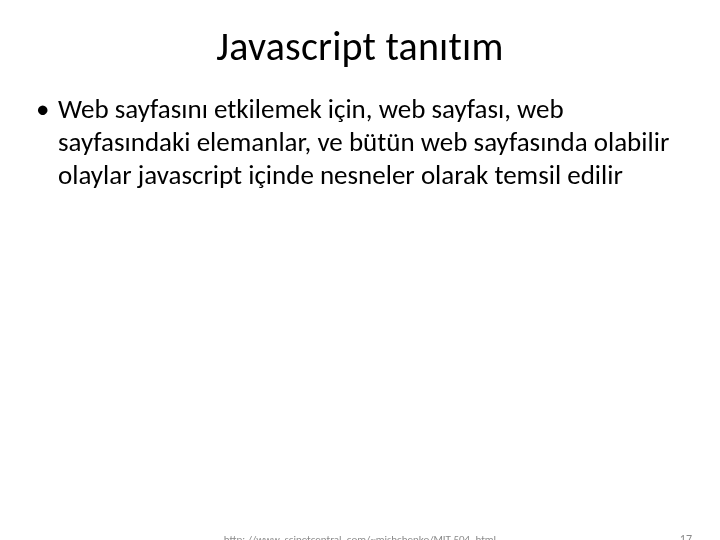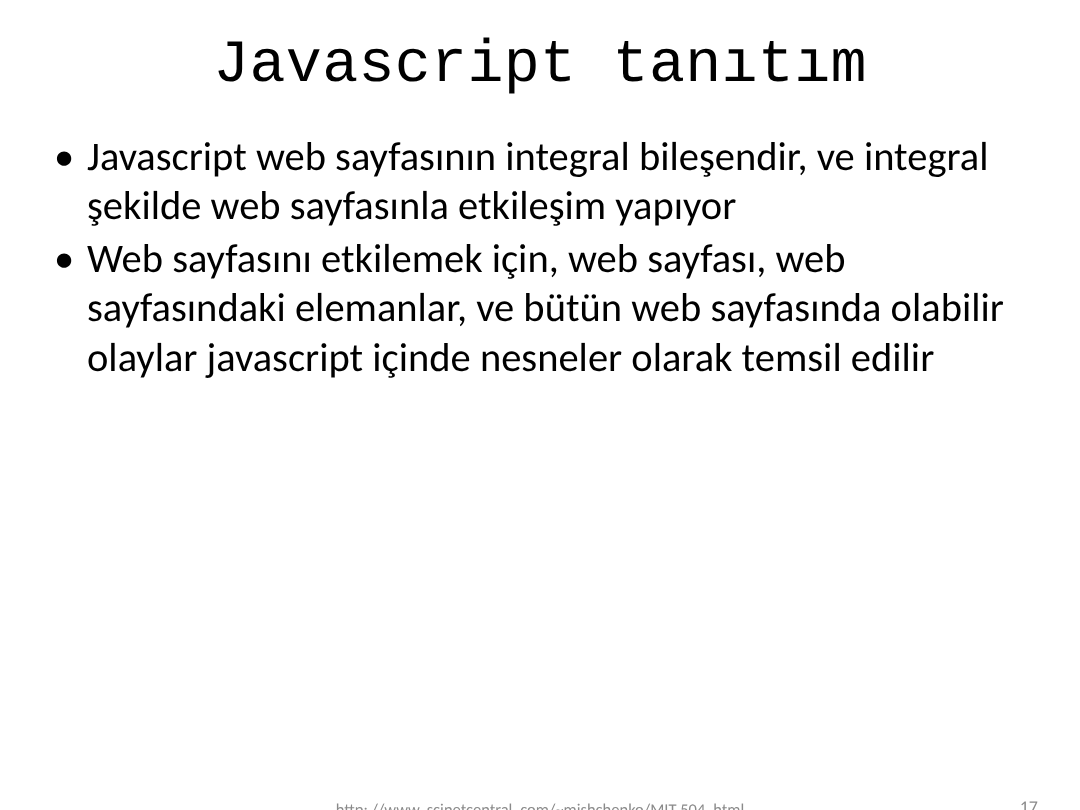--- a/index.html
+++ b/index.html
@@ -18,21 +18,20 @@
     height: 540px;
     box-sizing: border-box;
   }
   .title {
     text-align: center;
     font-size: 40px;
     font-weight: 400;
     margin-top: 22px;
     margin-bottom: 22px;
     letter-spacing: 0.2px;
-    font-family: Liberation Mono, monospace;
   }
   .body {
     padding: 0 36px 0 36px;
   }
   ul.bullets {
     list-style: none;
     margin: 0;
     padding: 0;
     font-size: 27px;
     line-height: 1.22;
@@ -77,21 +76,20 @@
 </style>
 </head>
 <body>
 
 <div class="slide">
 
   <div class="title">Javascript tanıtım</div>
 
   <div class="body">
     <ul class="bullets">
-      <li>Javascript web sayfasının integral bileşendir, ve integral şekilde web sayfasınla etkileşim yapıyor</li>
       <li>Web sayfasını etkilemek için, web sayfası, web sayfasındaki elemanlar, ve bütün web sayfasında olabilir olaylar javascript içinde nesneler olarak temsil edilir</li>
     </ul>
   </div>
 
   <div class="footer">
     <div class="footer-url">http: //www. scinetcentral. com/~mishchenko/MIT 504. html</div>
     <div class="page-num">17</div>
   </div>
 
 </div>

